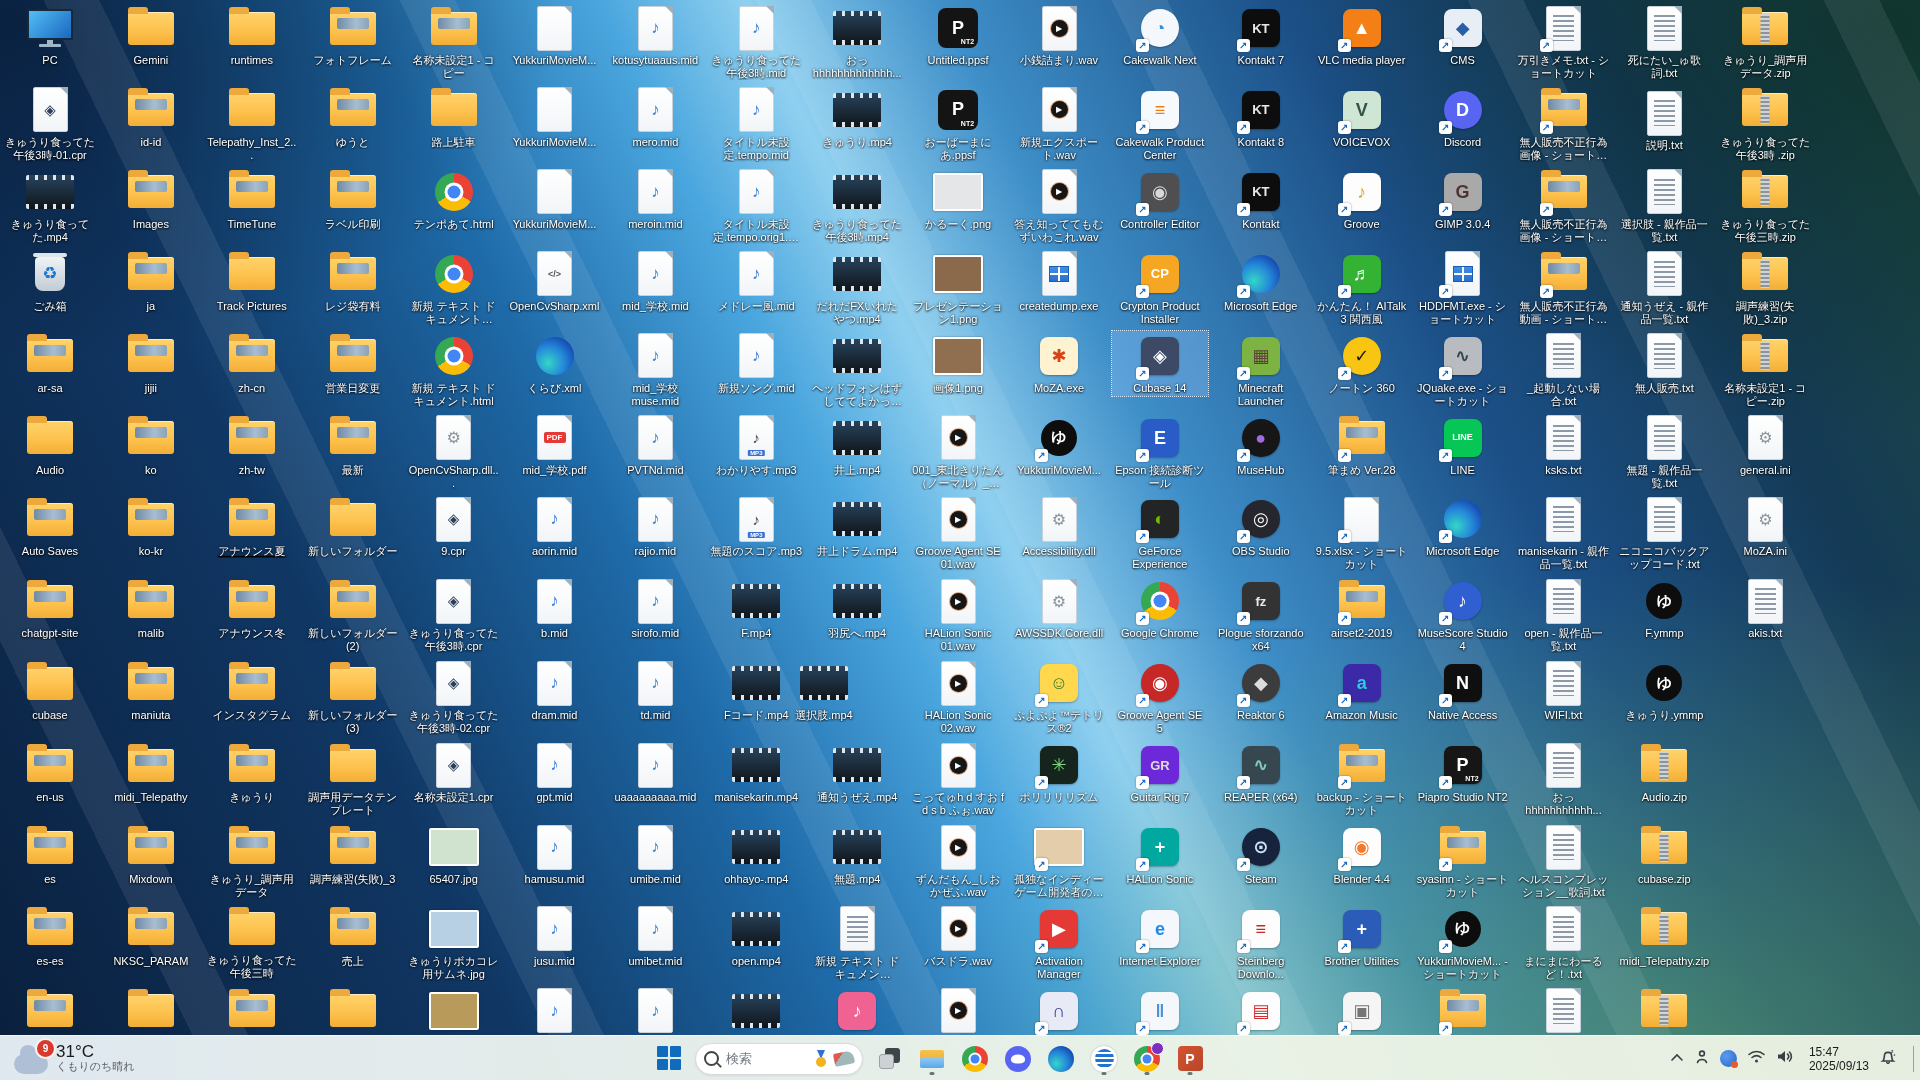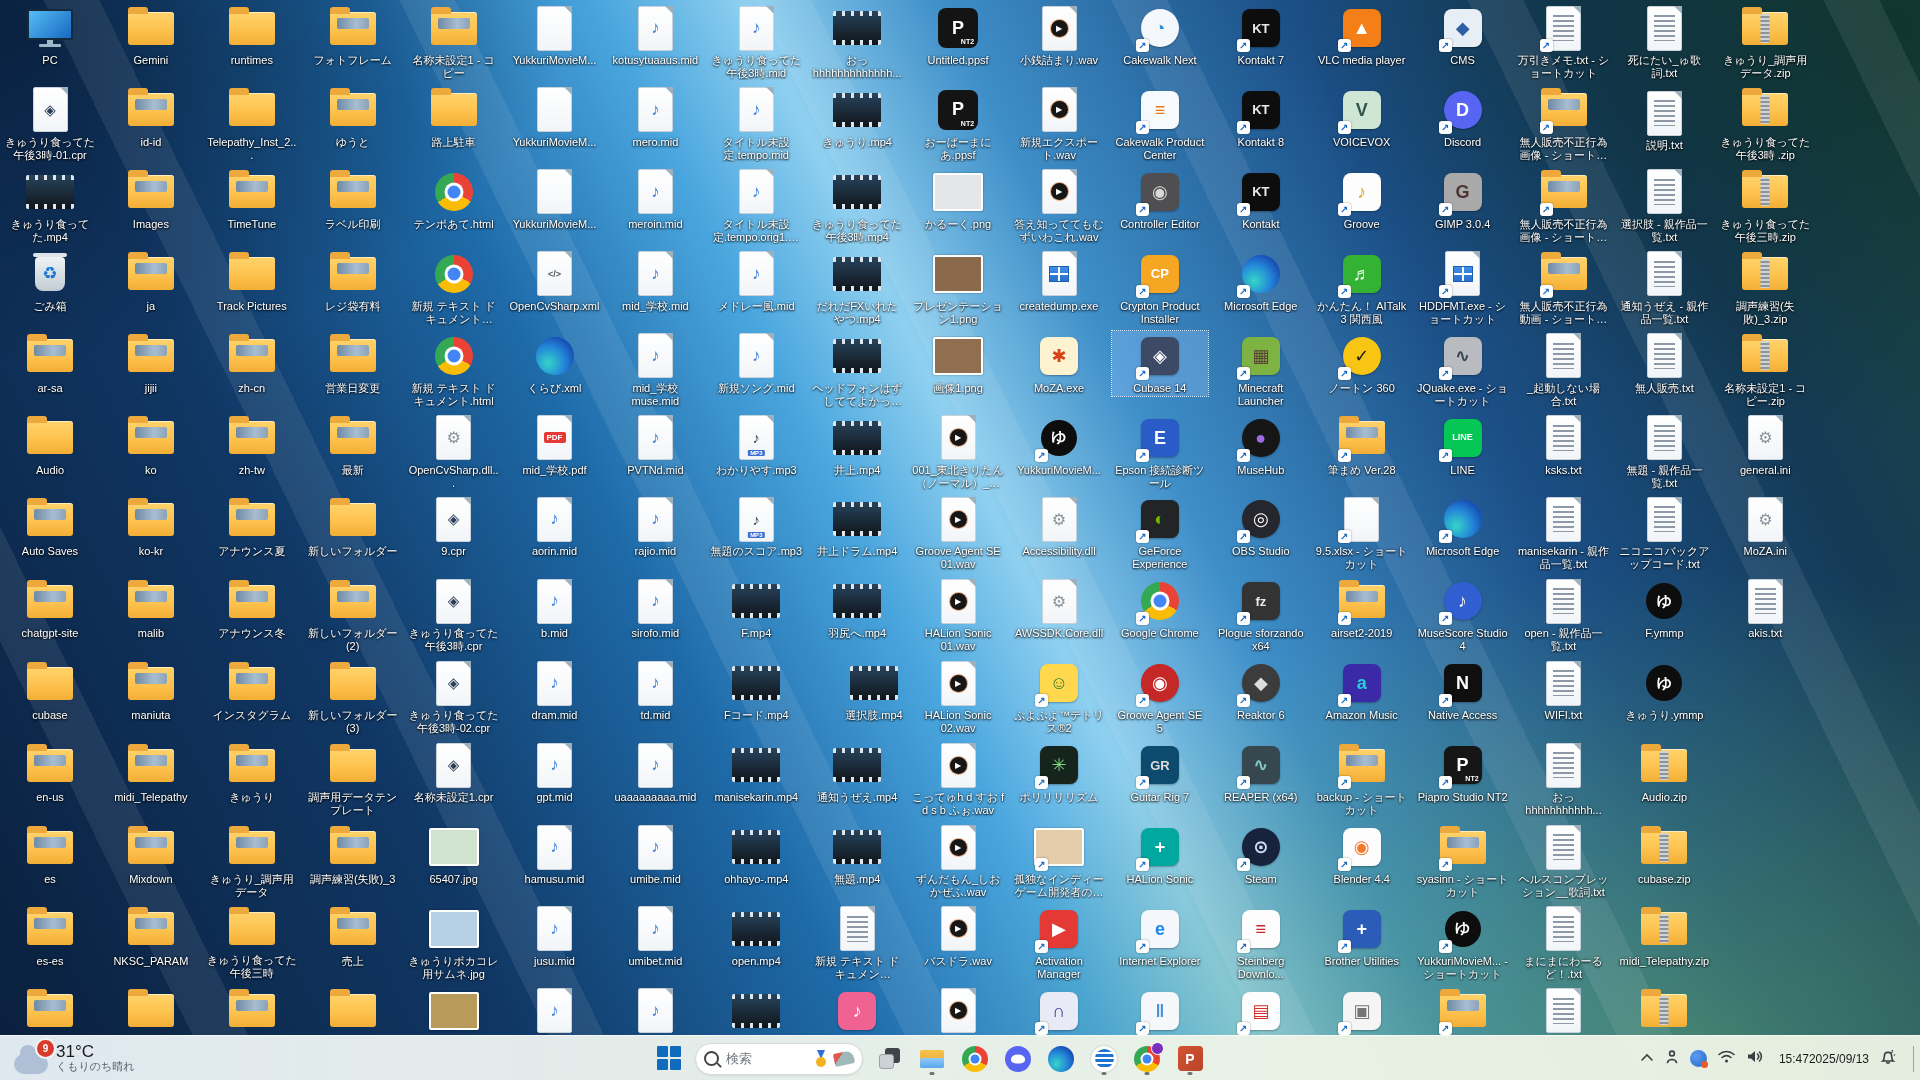--- a/index.html
+++ b/index.html
@@ -140,21 +140,21 @@
   .globe{width:26px;height:26px;border-radius:50%;background:#fff;display:flex;align-items:center;justify-content:center;box-shadow:0 0 2px rgba(0,0,0,.25)}
   .globe::before{content:"";width:19px;height:19px;border-radius:50%;
       background:repeating-linear-gradient(180deg,#1e74d0 0 3px,#fff 3px 5px)}
   .pbadge{position:absolute;top:0;right:0;width:11px;height:11px;border-radius:50%;background:#7b2fbf;border:1px solid #fff}
   .ppt{width:25px;height:25px;border-radius:4px;background:linear-gradient(135deg,#d35230,#b7472a);
       color:#fff;font-weight:bold;font-size:14px;display:flex;align-items:center;justify-content:center}
   #tray{position:absolute;right:2px;top:0;height:45px;display:flex;align-items:center;gap:10px;padding-right:4px}
   .chev{font-size:12px;color:#333;font-weight:bold}
   .bluedot{width:17px;height:17px;border-radius:50%;background:radial-gradient(circle at 35% 35%,#5b9cf0,#2264c8);position:relative}
   .bluedot::after{content:"";position:absolute;right:-1px;bottom:-1px;width:7px;height:7px;border-radius:50%;background:#e85a2a}
-  .clock{display:flex;flex-direction:row;align-items:flex-end;line-height:14px;margin-left:4px}
+  .clock{display:flex;flex-direction:column;align-items:flex-start;line-height:14px;margin-left:4px}
   .clock .t,.clock .d{font-size:12px;color:#1b1b1b}
   .showdesk{width:1px;height:26px;background:#9aa0a6;margin-left:6px}
   svg .ln{stroke:#3a3f44;stroke-width:1.6;fill:none;stroke-linecap:round}
   svg .fl{fill:#3a3f44}
 </style>
 </head>
 <body>
 
 <div id="wallpaper">
     <div class="streaks"></div>
@@ -967,21 +967,21 @@
         <div class="fold photo"></div>
       </div>
       <div class="lbl">Auto Saves</div>
     </div>
     <div class="cell" style="left: 102.9px; top: 494.4px;">
       <div class="ic">
         <div class="fold photo"></div>
       </div>
       <div class="lbl">ko-kr</div>
     </div>
-    <div class="cell" style="left: 203.8px; top: 494.4px;">
+    <div class="cell" style="left: 203.8px; top: 494.4px; text-decoration: underline;">
       <div class="ic">
         <div class="fold photo"></div>
       </div>
       <div class="lbl">アナウンス夏</div>
     </div>
     <div class="cell" style="left: 304.7px; top: 494.4px;">
       <div class="ic">
         <div class="fold"></div>
       </div>
       <div class="lbl">新しいフォルダー</div>
@@ -1274,21 +1274,21 @@
         </div>
       </div>
       <div class="lbl">td.mid</div>
     </div>
     <div class="cell" style="left: 708.3px; top: 658.2px;">
       <div class="ic">
         <div class="film"></div>
       </div>
       <div class="lbl">Fコード.mp4</div>
     </div>
-    <div class="cell" style="left: 826px; top: 658.2px; text-align: center;">
+    <div class="cell" style="left: 776px; top: 658.2px; text-align: center;">
       <div class="ic">
         <div class="film"></div>
       </div>
       <div class="lbl">選択肢.mp4</div>
     </div>
     <div class="cell" style="left: 910.1px; top: 658.2px;">
       <div class="ic">
         <div class="pg">
           <span class="playc">▶</span>
         </div>
@@ -1426,21 +1426,21 @@
       <div class="ic">
         <div class="appI" style="background: rgb(21, 36, 28);">
           <span class="g" style="color: rgb(127, 215, 127); font-size: 18px;">✳</span>
         </div>
         <span class="scA">↗</span>
       </div>
       <div class="lbl">ポリリリリズム</div>
     </div>
     <div class="cell" style="left: 1111.9px; top: 740.1px;">
       <div class="ic">
-        <div class="appI" style="background: #0c4a6e; text-align: center;">
+        <div class="appI" style="background: #6d28d9; text-align: center;">
           <span class="g" style="color: rgb(221, 221, 221); font-size: 13px;">GR</span>
         </div>
         <span class="scA">↗</span>
       </div>
       <div class="lbl">Guitar Rig 7</div>
     </div>
     <div class="cell" style="left: 1212.8px; top: 740.1px;">
       <div class="ic">
         <div class="appI" style="background: rgb(55, 71, 79);">
           <span class="g" style="color: rgb(128, 203, 196); font-size: 18px;">∿</span>

